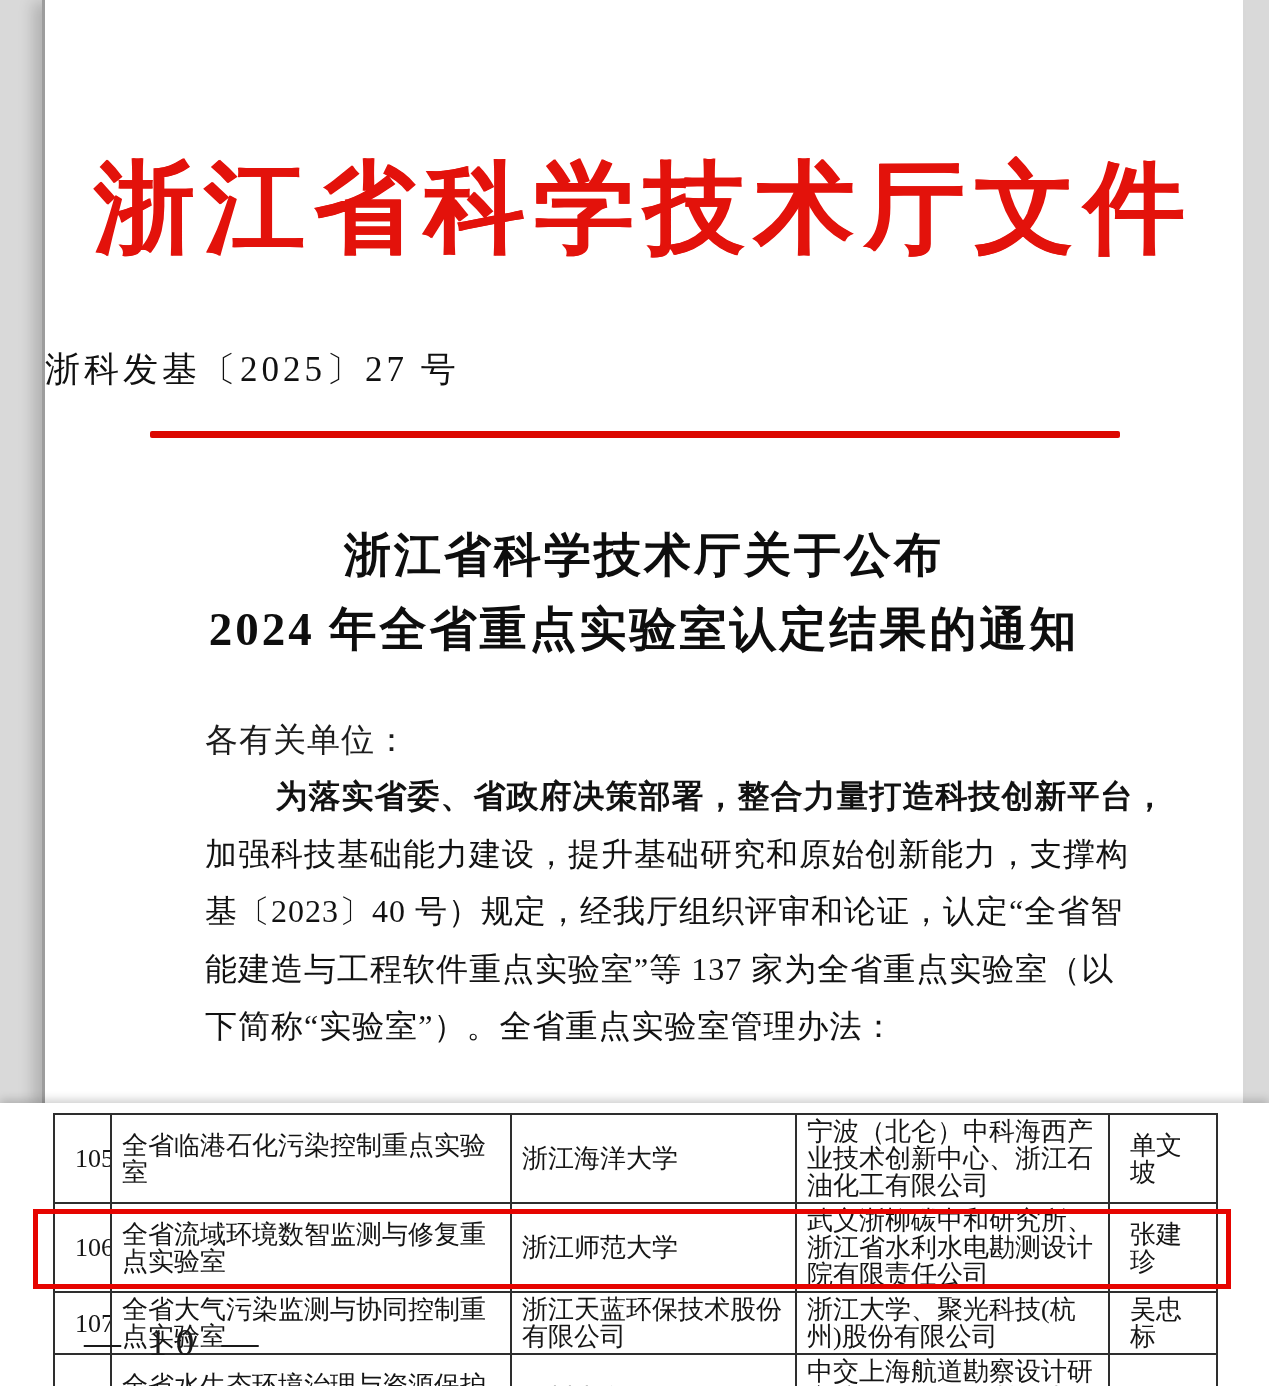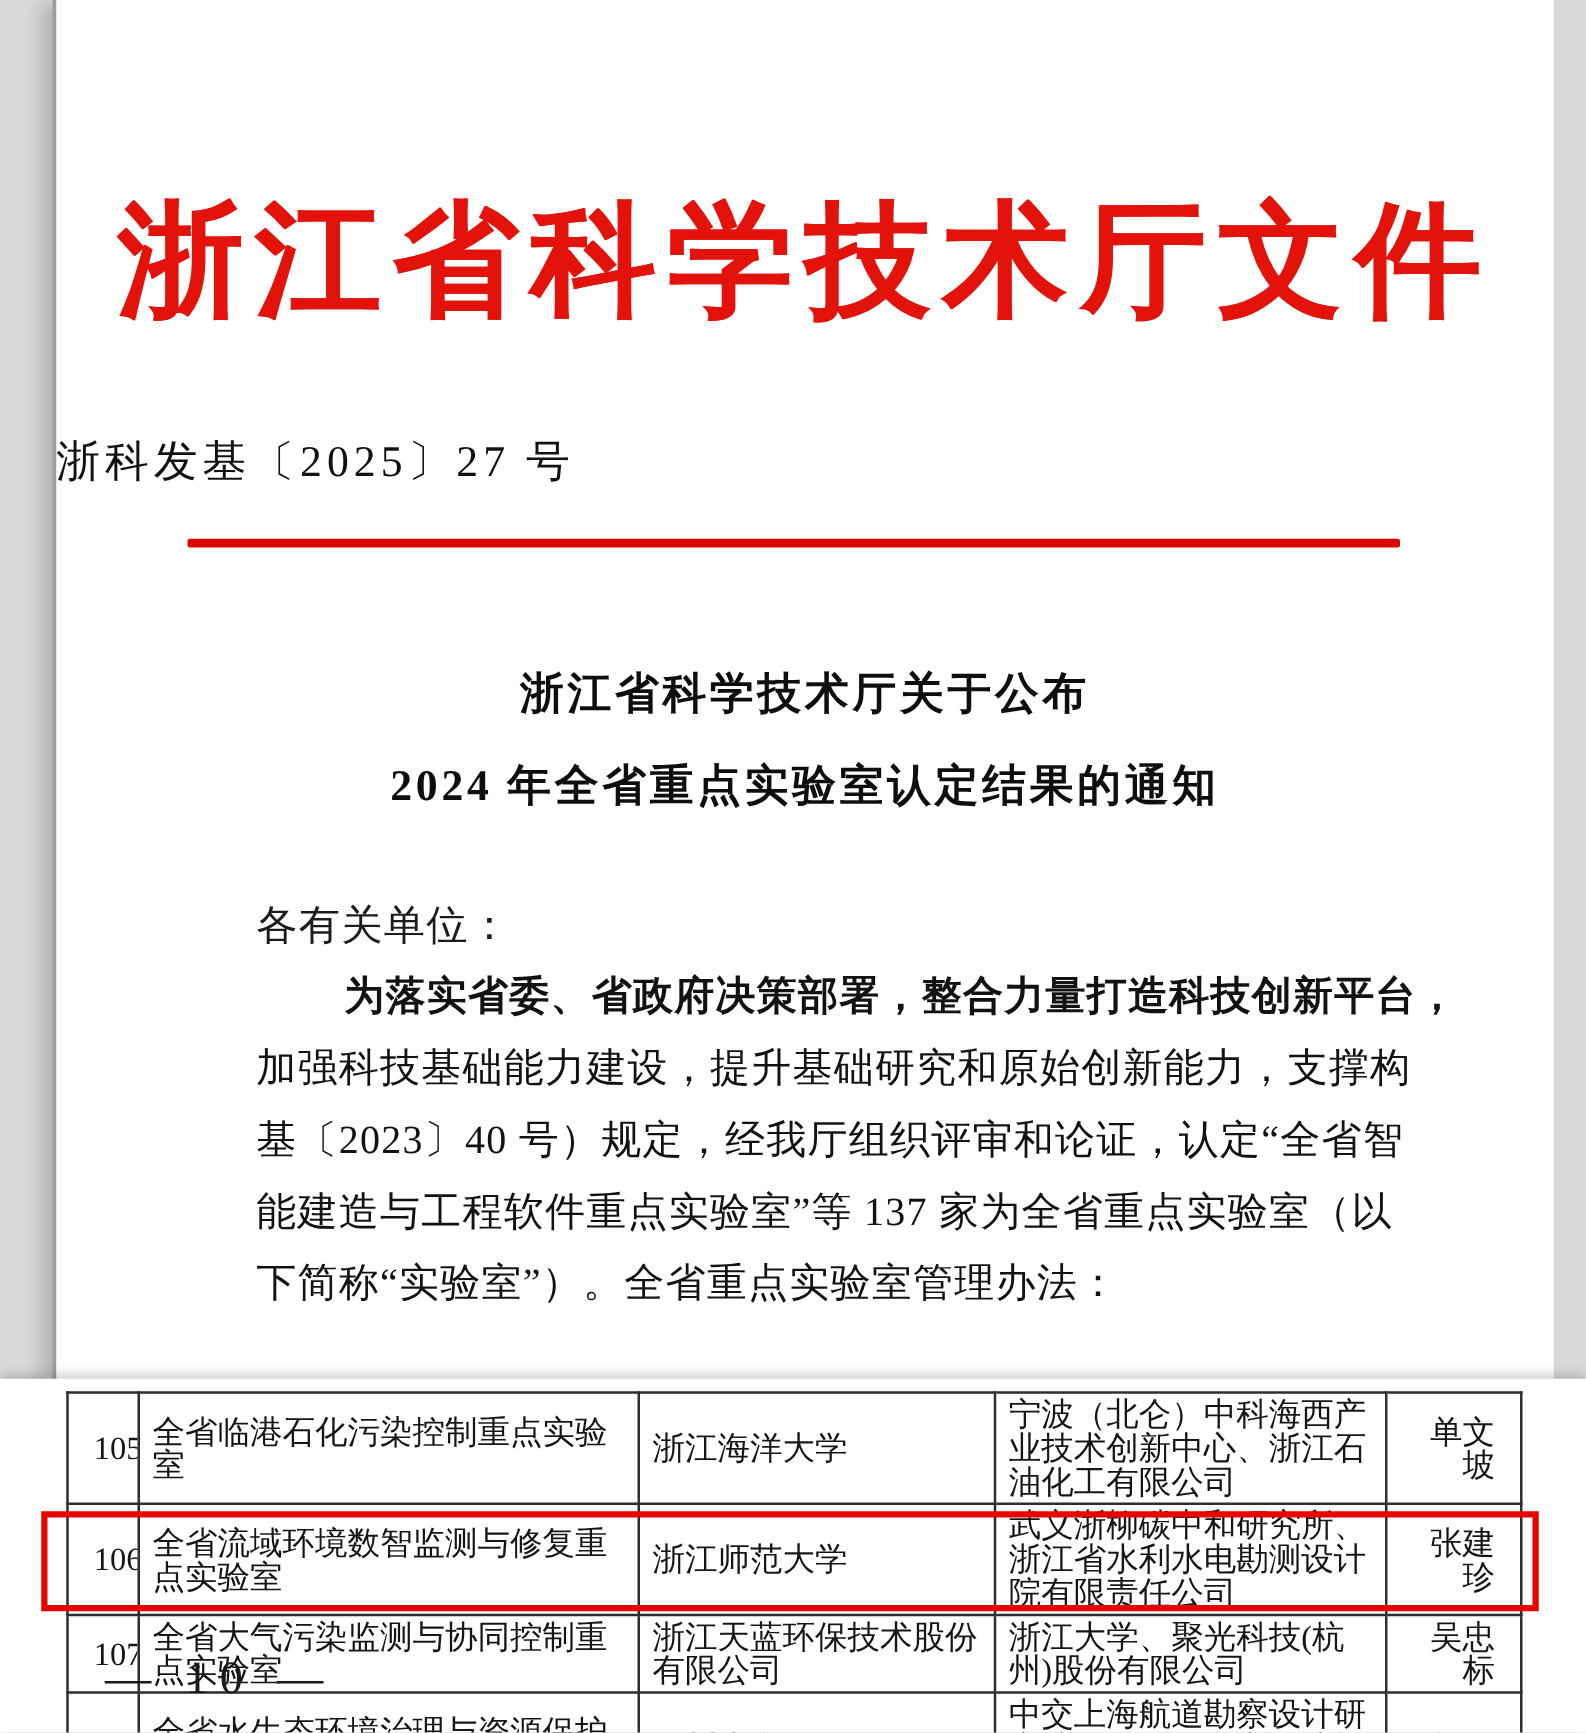--- a/index.html
+++ b/index.html
@@ -28,21 +28,21 @@
     color:#111;white-space:nowrap;
   }
   .red-rule{
     position:absolute;left:105px;top:431px;width:970px;height:7px;
     background:#dc0700;border-radius:2px;
   }
   .notice-title{
     position:absolute;left:0;top:518px;width:100%;
     text-align:center;font-weight:bold;color:#0e0e0e;
   }
-  .notice-title .line{font-size:35px;line-height:74px;letter-spacing:3px;white-space:nowrap;}
+  .notice-title .line{font-size:47px;line-height:74px;letter-spacing:3px;white-space:nowrap;}
   .salutation{
     position:absolute;left:160px;top:718px;
     font-size:33px;letter-spacing:1px;white-space:nowrap;text-align:center;
   }
   .body-text{
     position:absolute;left:160px;top:768px;width:960px;
     font-size:32px;color:#121212;
   }
   .body-text .bline{line-height:57.5px;white-space:nowrap;letter-spacing:1px;}
   .body-text .bline.indent{text-indent:2.2em;font-weight:bold;}
@@ -60,21 +60,21 @@
     border:2px solid #2e2e2e;
     font-size:26px;color:#151515;
     padding:3px 10px;line-height:27px;
     overflow:hidden;
   }
   .result-table col.c-num{width:57px;}
   .result-table col.c-lab{width:400px;}
   .result-table col.c-host{width:285px;}
   .result-table col.c-partners{width:313px;}
   .result-table col.c-director{width:108px;}
-  .result-table td.num,.result-table td.director{text-align:right;padding:3px 20px;}
+  .result-table td.num,.result-table td.director{text-align:left;padding:3px 20px;}
   .result-table tr.r105{height:50px;}
   .result-table tr.r106{height:57px;}
   .result-table tr.r107{height:55px;}
   .result-table tr.r108{height:58px;}
   .highlight-box{
     position:absolute;left:33px;top:106px;width:1188px;height:70px;
     border:5px solid #e60400;
     pointer-events:none;
   }
   .page-number{

